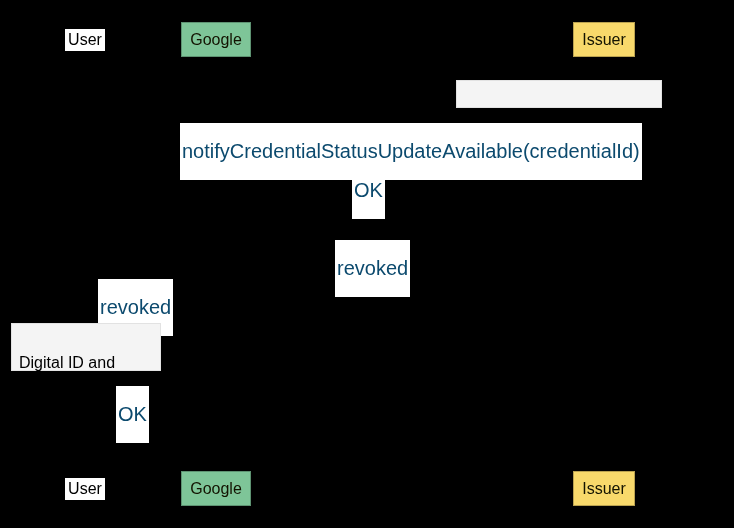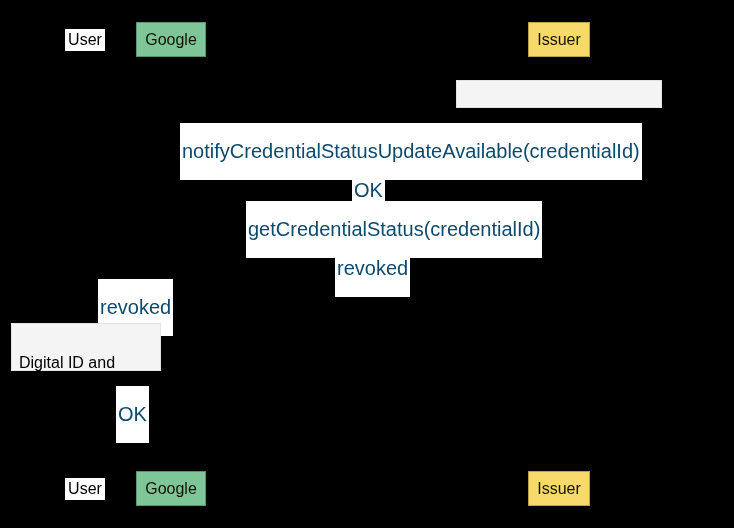--- a/index.html
+++ b/index.html
@@ -63,20 +63,21 @@
   }
   .participant.actor-plain {
     background: #ffffff;
     color: #000000;
     padding: 2px 1px;
     height: 22px;
   }
   .participant.boxed {
     border: 1px solid rgba(0,0,0,0.25);
     height: 35px;
+    margin-left: 45px;
   }
 
   
   .msg-label {
     position: absolute;
     background: #ffffff;
     color: #0c4a6e;
     font-size: 20px;
     line-height: 1.15;
     white-space: nowrap;
@@ -126,23 +127,20 @@
   <div class="msg-label" style="left:180px; top:123px;">
     <span>notifyCredentialStatusUpdateAvailable(credentialId)</span>
   </div>
 
   <div class="arrow to-right" style="left:171px; top:185px; width:388px;"></div>
   <div class="msg-label" style="left:352px; top:162px;">
     <span>OK</span>
   </div>
 
   <div class="arrow to-right" style="left:171px; top:224px; width:388px;"></div>
-  <div class="msg-label" style="left:246px; top:201px;">
-    <span>getCredentialStatus(credentialId)</span>
-  </div>
 
   <div class="arrow to-left" style="left:171px; top:263px; width:388px;"></div>
   <div class="msg-label" style="left:335px; top:240px;">
     <span>revoked</span>
   </div>
 
   <div class="arrow to-left" style="left:85px; top:302px; width:86px;"></div>
   <div class="msg-label" style="left:98px; top:279px;">
     <span>revoked</span>
   </div>

